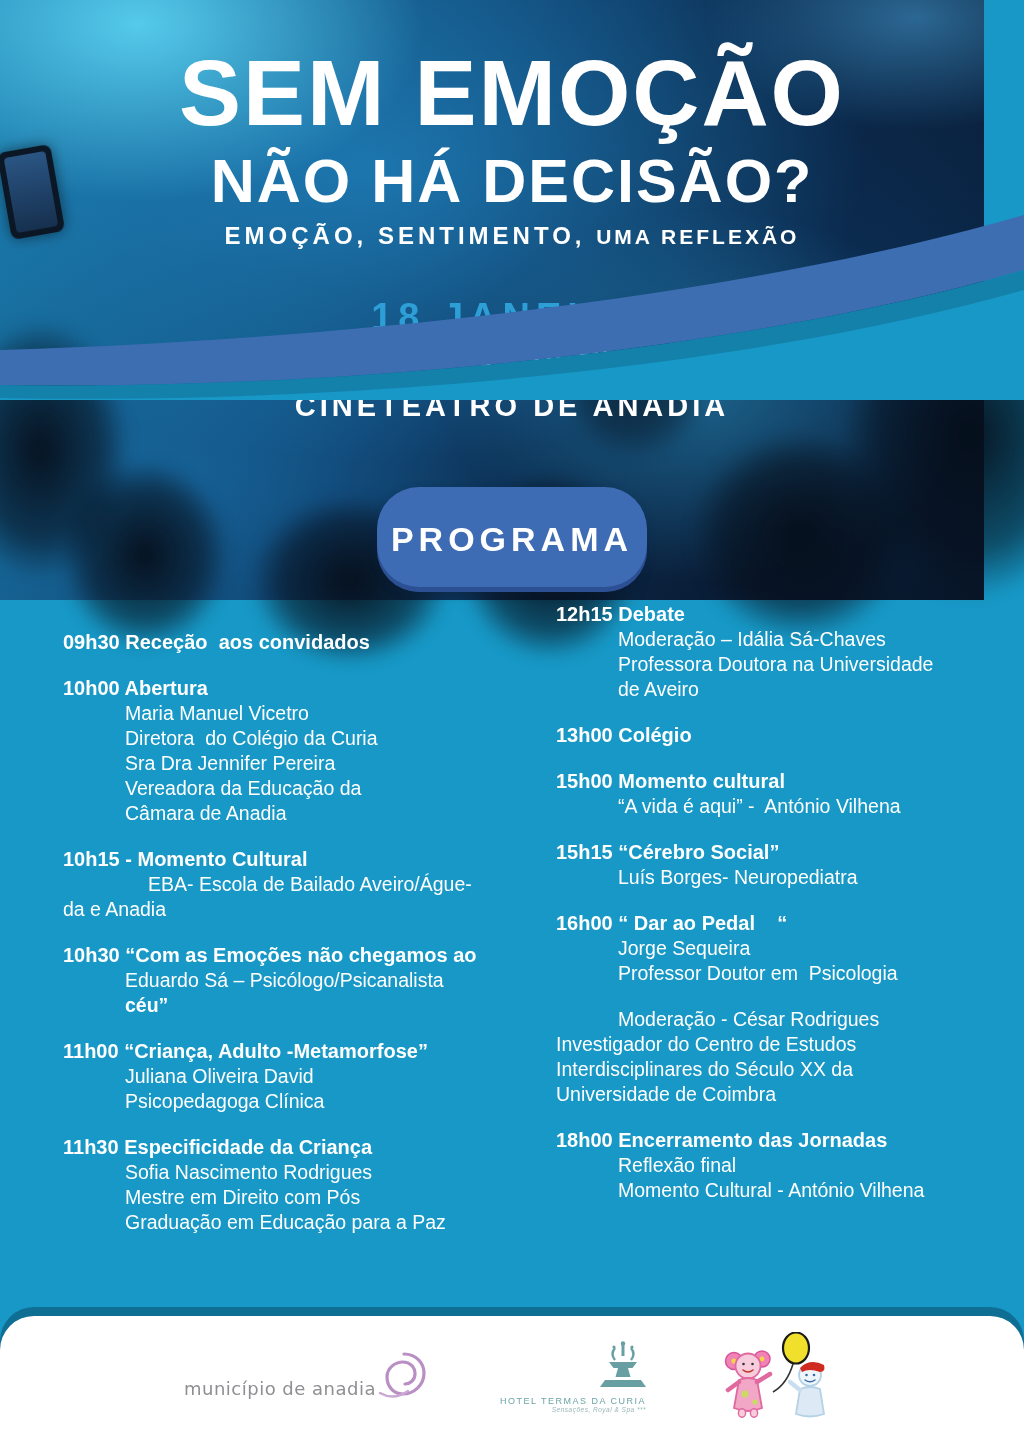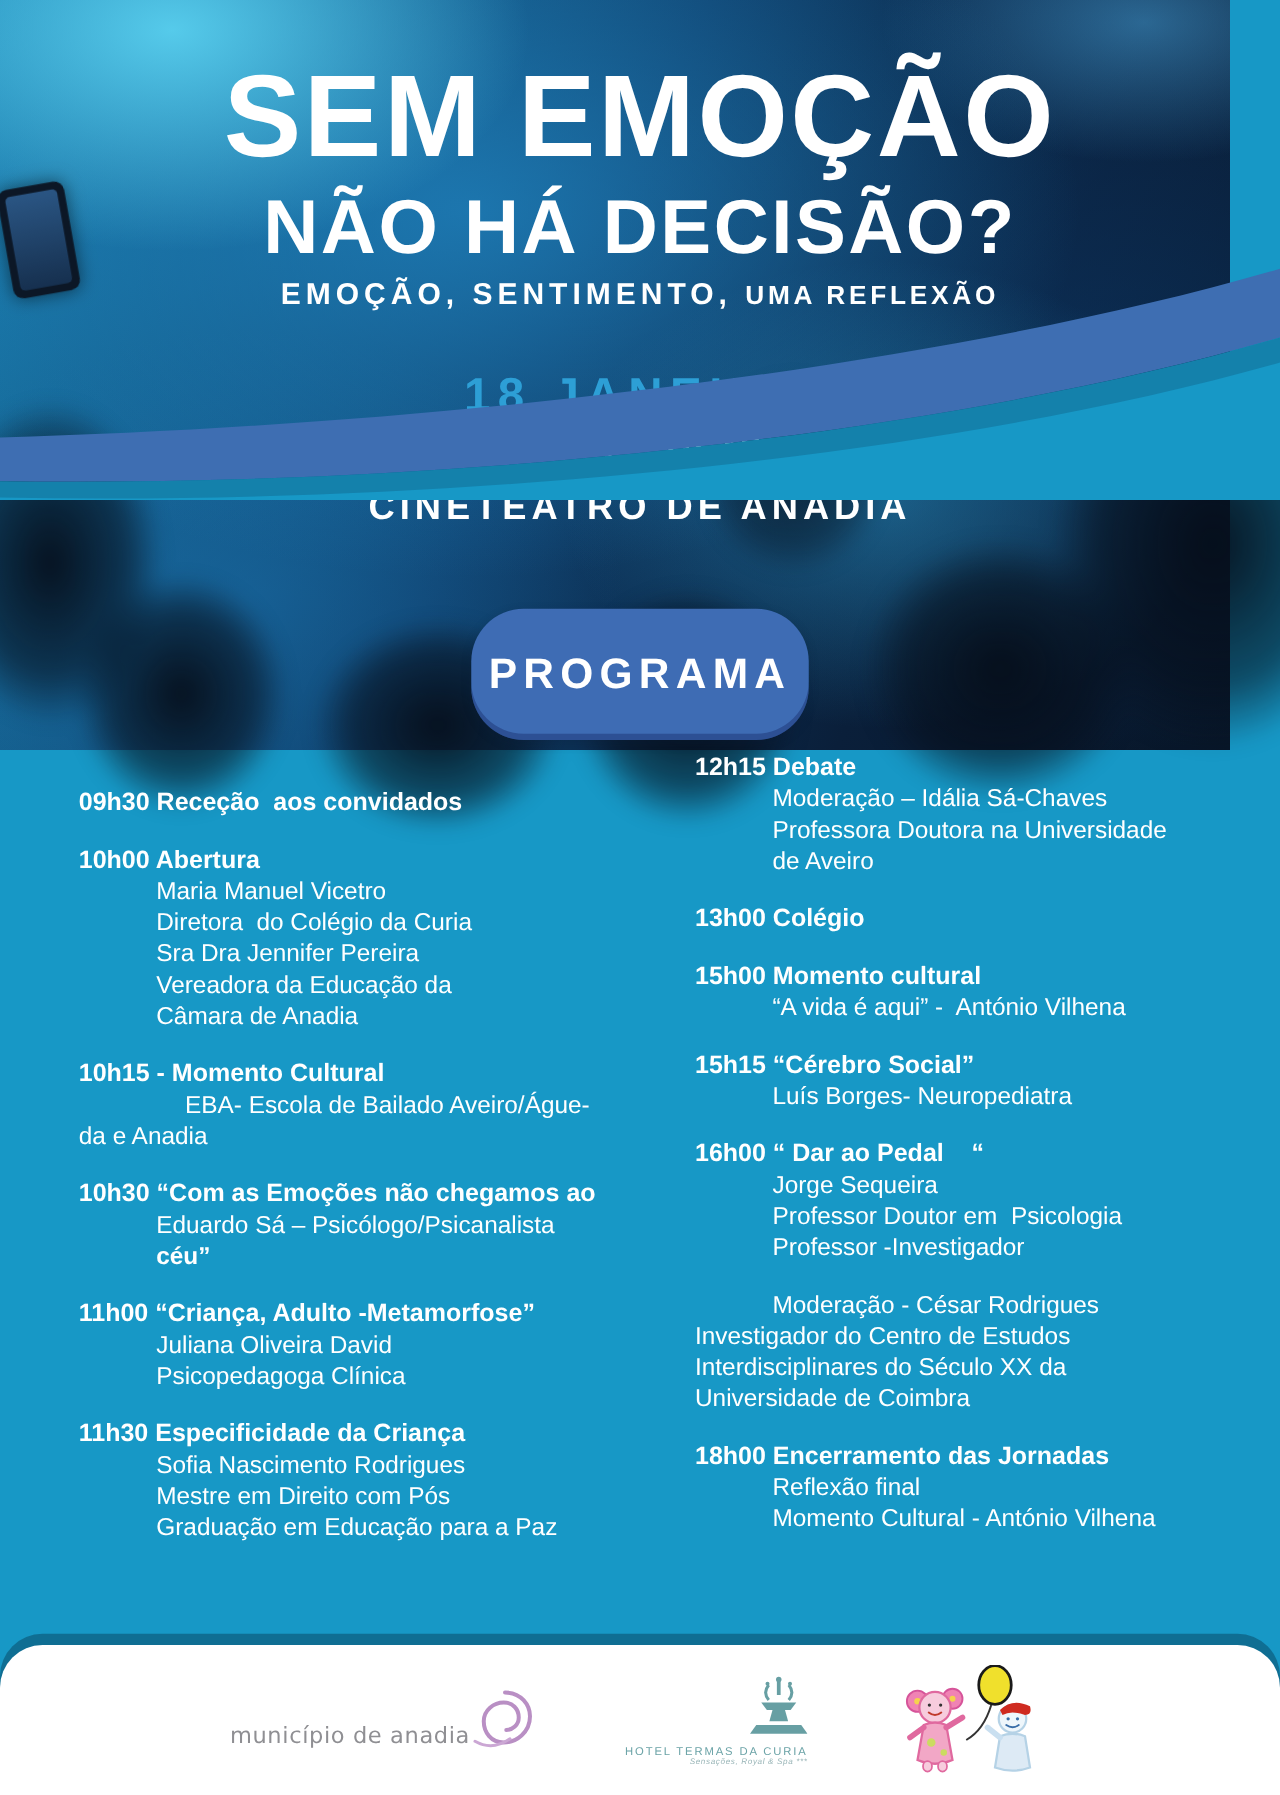--- a/index.html
+++ b/index.html
@@ -174,21 +174,20 @@
       <div class="line indent">“A vida é aqui” -  António Vilhena</div>
     </div>
     <div class="event">
       <div class="event-head">15h15 “Cérebro Social”</div>
       <div class="line indent">Luís Borges- Neuropediatra</div>
     </div>
     <div class="event">
       <div class="event-head">16h00 “ Dar ao Pedal    “</div>
       <div class="line indent">Jorge Sequeira</div>
       <div class="line indent">Professor Doutor em  Psicologia</div>
-      <div class="line indent">Professor -Investigador</div>
     </div>
     <div class="event">
       <div class="line indent">Moderação - César Rodrigues</div>
       <div class="line flush">Investigador do Centro de Estudos</div>
       <div class="line flush">Interdisciplinares do Século XX da</div>
       <div class="line flush">Universidade de Coimbra</div>
     </div>
     <div class="event">
       <div class="event-head">18h00 Encerramento das Jornadas</div>
       <div class="line indent">Reflexão final</div>

